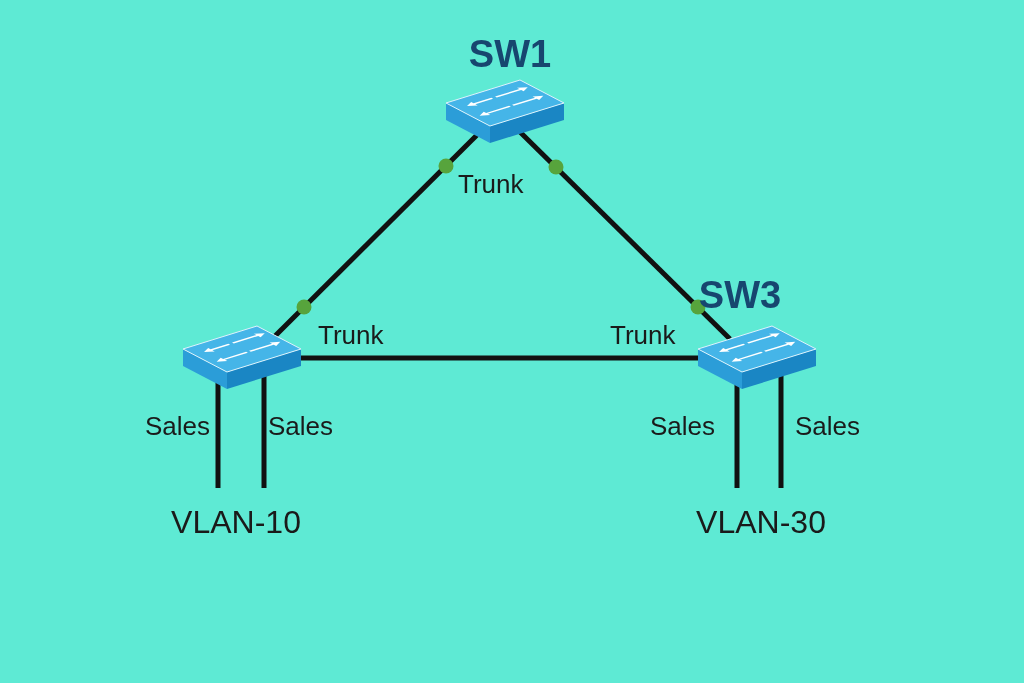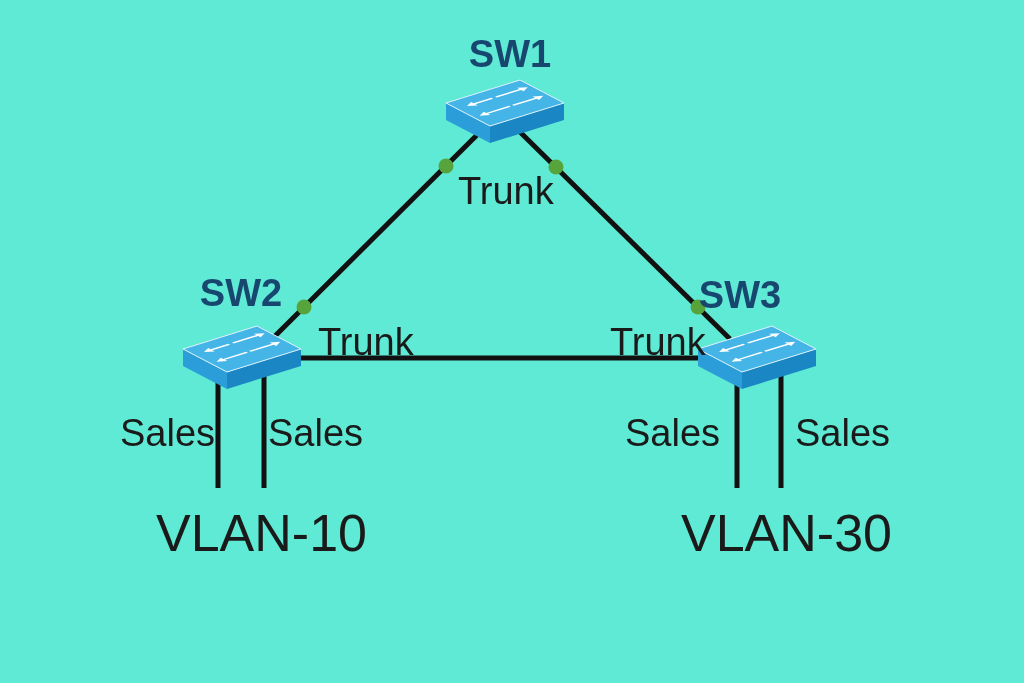--- a/index.html
+++ b/index.html
@@ -9,28 +9,28 @@
   }
   .layer{position:absolute;left:0;top:0;}
   .link{stroke:var(--link,#111111);stroke-width:5;fill:none;}
   .port-dot{fill:var(--port-dot,#57a43c);}
   .sw-icon{position:absolute;width:130px;height:70px;}
   .face-top{fill:var(--switch-top,#45b5e8);stroke:#dff2fc;stroke-width:1;}
   .face-left{fill:var(--switch-front-left,#2b9dd8);}
   .face-right{fill:var(--switch-front-right,#1a86c4);}
   .arrow{fill:#ffffff;}
   .lbl{
-    position:absolute;color:var(--text,#1a1a1a);font-size:38px;line-height:1.15;
+    position:absolute;color:var(--text,#1a1a1a);font-size:26px;line-height:1.15;
     white-space:nowrap;
   }
   .sw-name{
     font-weight:bold;font-size:38px;color:var(--switch-label,#17466f);
     width:120px;text-align:center;
   }
-  .vlan{font-size:52px;width:160px;text-align:center;}
+  .vlan{font-size:32px;width:160px;text-align:center;}
   .sales-r{width:90px;text-align:right;}
 </style>
 </head>
 <body>
 
 <div class="stage">
 
   <svg class="layer" width="1024" height="683">
     <defs>
       <symbol id="cisco-switch" viewBox="0 0 130 70">
@@ -65,21 +65,20 @@
       <use href="#cisco-switch"></use>
     </svg>
   <svg class="sw-icon" style="left:177px;top:322px" viewBox="0 0 130 70">
       <use href="#cisco-switch"></use>
     </svg>
   <svg class="sw-icon" style="left:692px;top:322px" viewBox="0 0 130 70">
       <use href="#cisco-switch"></use>
     </svg>
 
   <div class="lbl sw-name" style="left:450px;top:33px">SW1</div>
-  <div class="lbl sw-name" style="left:181px;top:272px">SW2</div>
   <div class="lbl sw-name" style="left:680px;top:274px">SW3</div>
 
   <div class="lbl" style="left:458px;top:170px">Trunk</div>
   <div class="lbl" style="left:318px;top:321px">Trunk</div>
   <div class="lbl" style="left:610px;top:321px">Trunk</div>
 
   <div class="lbl sales-r" style="left:120px;top:412px">Sales</div>
   <div class="lbl" style="left:268px;top:412px">Sales</div>
   <div class="lbl sales-r" style="left:625px;top:412px">Sales</div>
   <div class="lbl" style="left:795px;top:412px">Sales</div>

